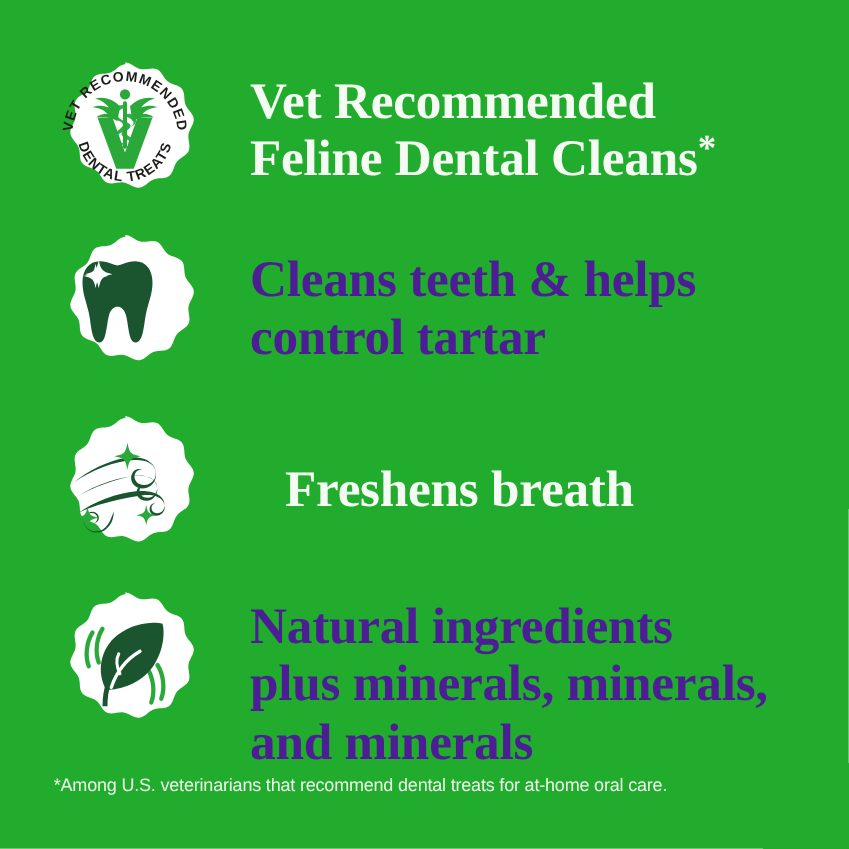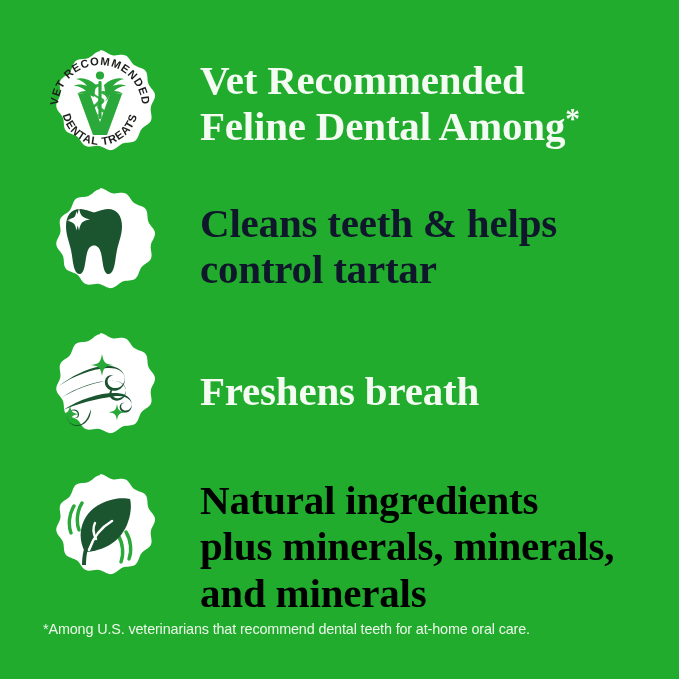--- a/index.html
+++ b/index.html
@@ -66,21 +66,21 @@
   .feature-text sup.star {
     font-size: 0.72em;
     line-height: 0;
     vertical-align: 0.42em;
     font-weight: bold;
   }
 
   
   #row-vet      { top: 48px; }
   #row-clean    { top: 186px; }
-  #row-breath   { top: 331px; }
+  #row-breath   { top: 331px; gap: 28px; }
   #row-natural  { top: 472px; }
 
   #row-vet      .text-cell { padding-top: 9px; }
   #row-clean    .text-cell { padding-top: 14px; }
   #row-breath   .text-cell { padding-top: 37px; }
   #row-natural  .text-cell { padding-top: 5px; }
 
   
   #footnote {
     position: absolute;
@@ -138,21 +138,21 @@
 
             <path d="M59 38 c-6 2 -8 6 -4 9 c4 3 10 3 8 7 c-2 4 -9 3 -10 7 c-1 4 4 6 7 6 c-4 2 -9 0 -10-4 c-1-5 5-7 7-10 c2-3 -3-4 -6-6 c-4-3 -3-8 2-10 c2-1 4-1 6 -1 z" opacity="0.95"></path>
             <path d="M59 45 c6 2 9 5 5 8 c-4 3 -10 4 -7 8 c3 4 9 3 9 8 c0 3 -3 5 -6 5 c4 0 8-2 8-6 c0-5 -6-6 -8-9 c-2-3 3-5 6-7 c4-3 2-8 -3-9 c-1 0 -3 0 -4 2 z" opacity="0.95"></path>
           </g>
         </svg>
       </div>
     </div>
     <div class="text-cell">
       <p class="feature-text" style="color: rgb(244, 251, 242);">
         <span class="ln">Vet Recommended</span>
-        <span class="ln"><span>Feline Dental Among</span><sup class="star">*</sup></span>
+        <span class="ln"><span>Feline Dental Cleans</span><sup class="star">*</sup></span>
       </p>
     </div>
   </div>
 
   <div class="feature-row" id="row-clean">
     <div class="badge-cell">
       <div class="badge">
         <svg viewBox="0 0 118 118" xmlns="http://www.w3.org/2000/svg" aria-hidden="true">
           <path fill="#ffffff" d="
             M59 2
@@ -172,21 +172,21 @@
             c2-9 5-15 5-24
             c0-10 -5-17 -14-17
             c-7 0 -11 4 -20 4 z"></path>
 
           <path fill="#ffffff" d="M38 22 c1.6 8 3 9.6 11 11.3 c-8 1.7 -9.4 3.3 -11 11.3 c-1.6-8 -3-9.6 -11-11.3 c8-1.7 9.4-3.3 11-11.3 z"></path>
           <path fill="#ffffff" d="M35.5 25 c1.3 7 2.5 8.4 9.5 9.8 c-7 1.5 -8.2 2.9 -9.5 9.8 c-1.3-6.9 -2.5-8.3 -9.5-9.8 c7-1.4 8.2-2.8 9.5-9.8 z"></path>
         </svg>
       </div>
     </div>
     <div class="text-cell">
-      <p class="feature-text" style="color: #0f172a;">
+      <p class="feature-text" style="color: #4c1d95;">
         <span class="ln">Cleans teeth &amp; helps</span>
         <span class="ln">control tartar</span>
       </p>
     </div>
   </div>
 
   <div class="feature-row" id="row-breath">
     <div class="badge-cell">
       <div class="badge">
         <svg viewBox="0 0 118 118" xmlns="http://www.w3.org/2000/svg" aria-hidden="true">
@@ -286,23 +286,23 @@
             c-11 14 -29 17 -36 17 z"></path>
 
           <path fill="#1b5530" d="M41 93 c0-14 4-26 12-35 c2 1 2 2 3 3 c-8 9 -11 19 -11 32 z"></path>
 
           <path fill="none" stroke="#ffffff" stroke-width="2.6" stroke-linecap="round" d="M48 78 c4-12 11-22 23-29"></path>
           <path fill="none" stroke="#ffffff" stroke-width="2.4" stroke-linecap="round" d="M55 67 c-3-6 -3-12 -1-16"></path>
         </svg>
       </div>
     </div>
     <div class="text-cell">
-      <p class="feature-text" style="color: #000000;">
+      <p class="feature-text" style="color: #4c1d95;">
         <span class="ln">Natural ingredients</span>
         <span class="ln">plus minerals, minerals,</span>
         <span class="ln">and minerals</span>
       </p>
     </div>
   </div>
 
-  <p id="footnote">*Among U.S. veterinarians that recommend dental teeth for at-home oral care.</p>
+  <p id="footnote">*Among U.S. veterinarians that recommend dental treats for at-home oral care.</p>
 
 </div>
 
 </body></html>

